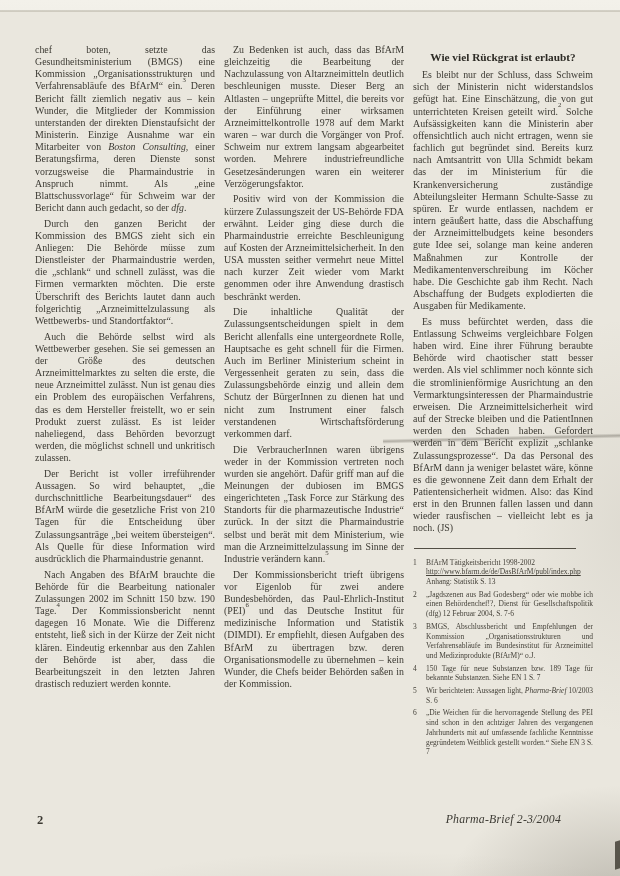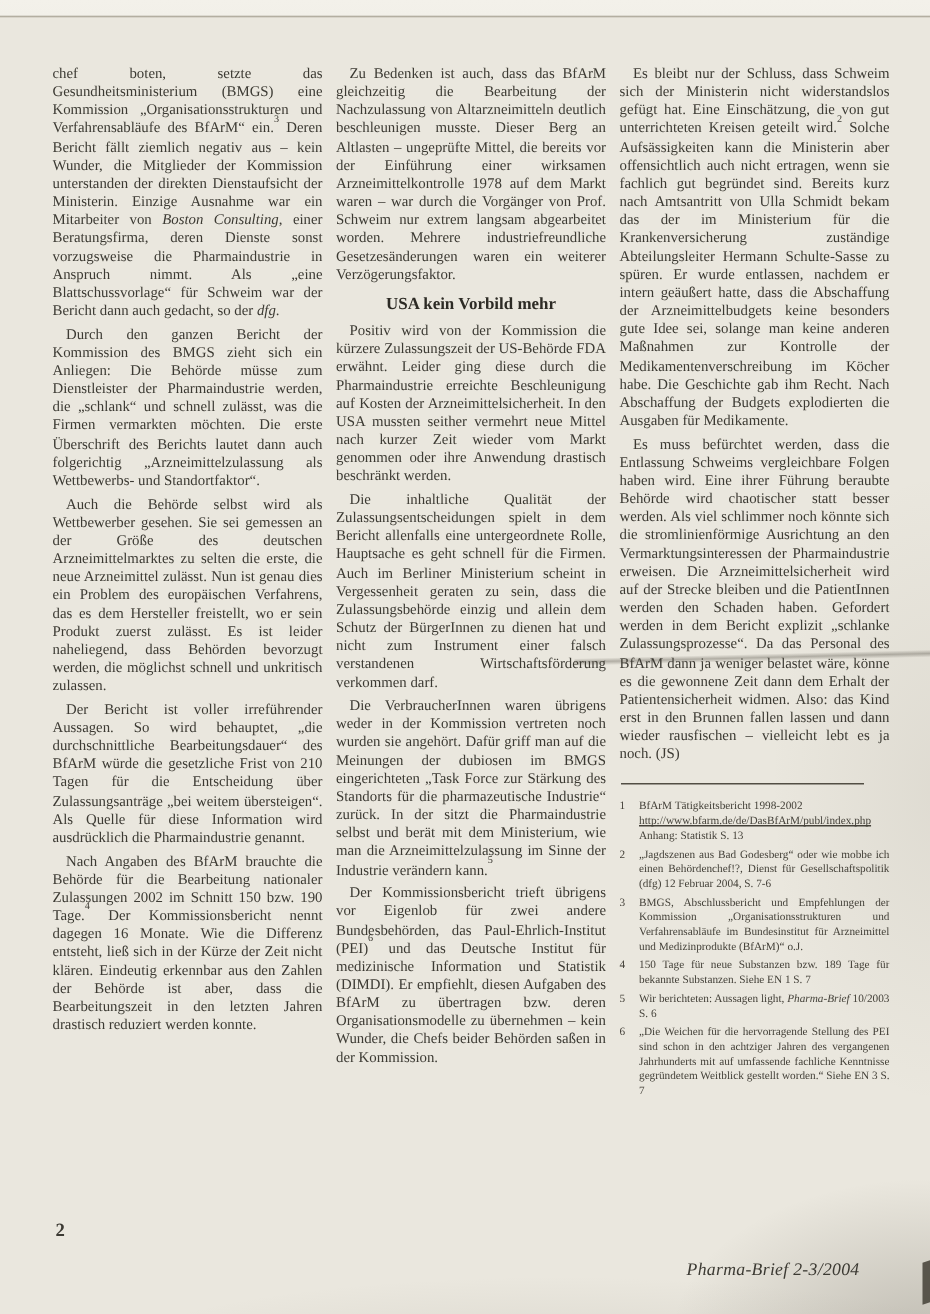--- a/index.html
+++ b/index.html
@@ -44,46 +44,46 @@
   .fn-rule{border:none;border-top:1px solid #524e44;width:162px;height:0;margin:13px 0 9px 1px;}
   .footnotes{font-size:7.5px;line-height:9.7px;text-align:justify;color:#45423a;}
   .footnote{display:flex;margin:0 0 3px 0;}
   .fn-num{flex:0 0 13px;}
   .fn-body{flex:1;}
   .footer-page{
     position:absolute;left:37px;top:813px;
     font-size:12.5px;font-weight:bold;color:#3c3a33;
   }
   .footer-journal{
-    position:absolute;right:47px;top:812px;
-    font-style:italic;font-size:11.8px;color:#3c3a33;letter-spacing:.2px;margin-top:27px;
+    position:absolute;right:59px;top:812px;
+    font-style:italic;font-size:11.8px;color:#3c3a33;letter-spacing:.2px;
   }
 </style>
 </head>
 <body>
 
 <div class="paper">
   <div class="content">
     <div class="col">
         <p class="para noindent"><span>chef boten, setzte das Gesundheitsministerium (BMGS) eine Kommission „Organisationsstrukturen und Verfahrensabläufe des BfArM“ ein.</span><sup>3</sup><span> Deren Bericht fällt ziemlich negativ aus – kein Wunder, die Mitglieder der Kommission unterstanden der direkten Dienstaufsicht der Ministerin. Einzige Ausnahme war ein Mitarbeiter von </span><em>Boston Consulting</em><span>, einer Beratungsfirma, deren Dienste sonst vorzugsweise die Pharmaindustrie in Anspruch nimmt. Als „eine Blattschussvorlage“ für Schweim war der Bericht dann auch gedacht, so der </span><em>dfg</em><span>.</span></p>
         <p class="para"><span>Durch den ganzen Bericht der Kommission des BMGS zieht sich ein Anliegen: Die Behörde müsse zum Dienstleister der Pharmaindustrie werden, die „schlank“ und schnell zulässt, was die Firmen vermarkten möchten. Die erste Überschrift des Berichts lautet dann auch folgerichtig „Arzneimittelzulassung als Wettbewerbs- und Standortfaktor“.</span></p>
         <p class="para"><span>Auch die Behörde selbst wird als Wettbewerber gesehen. Sie sei gemessen an der Größe des deutschen Arzneimittelmarktes zu selten die erste, die neue Arzneimittel zulässt. Nun ist genau dies ein Problem des europäischen Verfahrens, das es dem Hersteller freistellt, wo er sein Produkt zuerst zulässt. Es ist leider naheliegend, dass Behörden bevorzugt werden, die möglichst schnell und unkritisch zulassen.</span></p>
         <p class="para"><span>Der Bericht ist voller irreführender Aussagen. So wird behauptet, „die durchschnittliche Bearbeitungsdauer“ des BfArM würde die gesetzliche Frist von 210 Tagen für die Entscheidung über Zulassungsanträge „bei weitem übersteigen“. Als Quelle für diese Information wird ausdrücklich die Pharmaindustrie genannt.</span></p>
         <p class="para"><span>Nach Angaben des BfArM brauchte die Behörde für die Bearbeitung nationaler Zulassungen 2002 im Schnitt 150 bzw. 190 Tage.</span><sup>4</sup><span> Der Kommissionsbericht nennt dagegen 16 Monate. Wie die Differenz entsteht, ließ sich in der Kürze der Zeit nicht klären. Eindeutig erkennbar aus den Zahlen der Behörde ist aber, dass die Bearbeitungszeit in den letzten Jahren drastisch reduziert werden konnte.</span></p>
       </div>
     <div class="col">
         <p class="para"><span>Zu Bedenken ist auch, dass das BfArM gleichzeitig die Bearbeitung der Nachzulassung von Altarzneimitteln deutlich beschleunigen musste. Dieser Berg an Altlasten – ungeprüfte Mittel, die bereits vor der Einführung einer wirksamen Arzneimittelkontrolle 1978 auf dem Markt waren – war durch die Vorgänger von Prof. Schweim nur extrem langsam abgearbeitet worden. Mehrere industriefreundliche Gesetzesänderungen waren ein weiterer Verzögerungsfaktor.</span></p>
-        <div class="heading">USA kein Vorbild mehr</div>
         <p class="para"><span>Positiv wird von der Kommission die kürzere Zulassungszeit der US-Behörde FDA erwähnt. Leider ging diese durch die Pharmaindustrie erreichte Beschleunigung auf Kosten der Arzneimittelsicherheit. In den USA mussten seither vermehrt neue Mittel nach kurzer Zeit wieder vom Markt genommen oder ihre Anwendung drastisch beschränkt werden.</span></p>
         <p class="para"><span>Die inhaltliche Qualität der Zulassungsentscheidungen spielt in dem Bericht allenfalls eine untergeordnete Rolle, Hauptsache es geht schnell für die Firmen. Auch im Berliner Ministerium scheint in Vergessenheit geraten zu sein, dass die Zulassungsbehörde einzig und allein dem Schutz der BürgerInnen zu dienen hat und nicht zum Instrument einer falsch verstandenen Wirtschaftsförderung verkommen darf.</span></p>
         <p class="para"><span>Die VerbraucherInnen waren übrigens weder in der Kommission vertreten noch wurden sie angehört. Dafür griff man auf die Meinungen der dubiosen im BMGS eingerichteten „Task Force zur Stärkung des Standorts für die pharmazeutische Industrie“ zurück. In der sitzt die Pharmaindustrie selbst und berät mit dem Ministerium, wie man die Arzneimittelzulassung im Sinne der Industrie verändern kann.</span><sup>5</sup></p>
         <p class="para"><span>Der Kommissionsbericht trieft übrigens vor Eigenlob für zwei andere Bundesbehörden, das Paul-Ehrlich-Institut (PEI)</span><sup>6</sup><span> und das Deutsche Institut für medizinische Information und Statistik (DIMDI). Er empfiehlt, diesen Aufgaben des BfArM zu übertragen bzw. deren Organisationsmodelle zu übernehmen – kein Wunder, die Chefs beider Behörden saßen in der Kommission.</span></p>
       </div>
     <div class="col">
 
+    <div class="heading">Wie viel Rückgrat ist erlaubt?</div>
         <p class="para"><span>Es bleibt nur der Schluss, dass Schweim sich der Ministerin nicht widerstandslos gefügt hat. Eine Einschätzung, die von gut unterrichteten Kreisen geteilt wird.</span><sup>2</sup><span> Solche Aufsässigkeiten kann die Ministerin aber offensichtlich auch nicht ertragen, wenn sie fachlich gut begründet sind. Bereits kurz nach Amtsantritt von Ulla Schmidt bekam das der im Ministerium für die Krankenversicherung zuständige Abteilungsleiter Hermann Schulte-Sasse zu spüren. Er wurde entlassen, nachdem er intern geäußert hatte, dass die Abschaffung der Arzneimittelbudgets keine besonders gute Idee sei, solange man keine anderen Maßnahmen zur Kontrolle der Medikamentenverschreibung im Köcher habe. Die Geschichte gab ihm Recht. Nach Abschaffung der Budgets explodierten die Ausgaben für Medikamente.</span></p>
         <p class="para"><span>Es muss befürchtet werden, dass die Entlassung Schweims vergleichbare Folgen haben wird. Eine ihrer Führung beraubte Behörde wird chaotischer statt besser werden. Als viel schlimmer noch könnte sich die stromlinienförmige Ausrichtung an den Vermarktungsinteressen der Pharmaindustrie erweisen. Die Arzneimittelsicherheit wird auf der Strecke bleiben und die PatientInnen werden den Schaden haben. Gefordert werden in dem Bericht explizit „schlanke Zulassungsprozesse“. Da das Personal des BfArM dann ja weniger belastet wäre, könne es die gewonnene Zeit dann dem Erhalt der Patientensicherheit widmen. Also: das Kind erst in den Brunnen fallen lassen und dann wieder rausfischen – vielleicht lebt es ja noch.  (JS)</span></p>
         <div class="fn-rule"></div>
         <div class="footnotes">
           <div class="footnote">
             <span class="fn-num">1</span>
             <span class="fn-body"><span>BfArM Tätigkeitsbericht 1998-2002</span><br><span class="u">http://www.bfarm.de/de/DasBfArM/publ/index.php</span><br><span>Anhang: Statistik S. 13</span></span>
           </div>
           <div class="footnote">
             <span class="fn-num">2</span>

